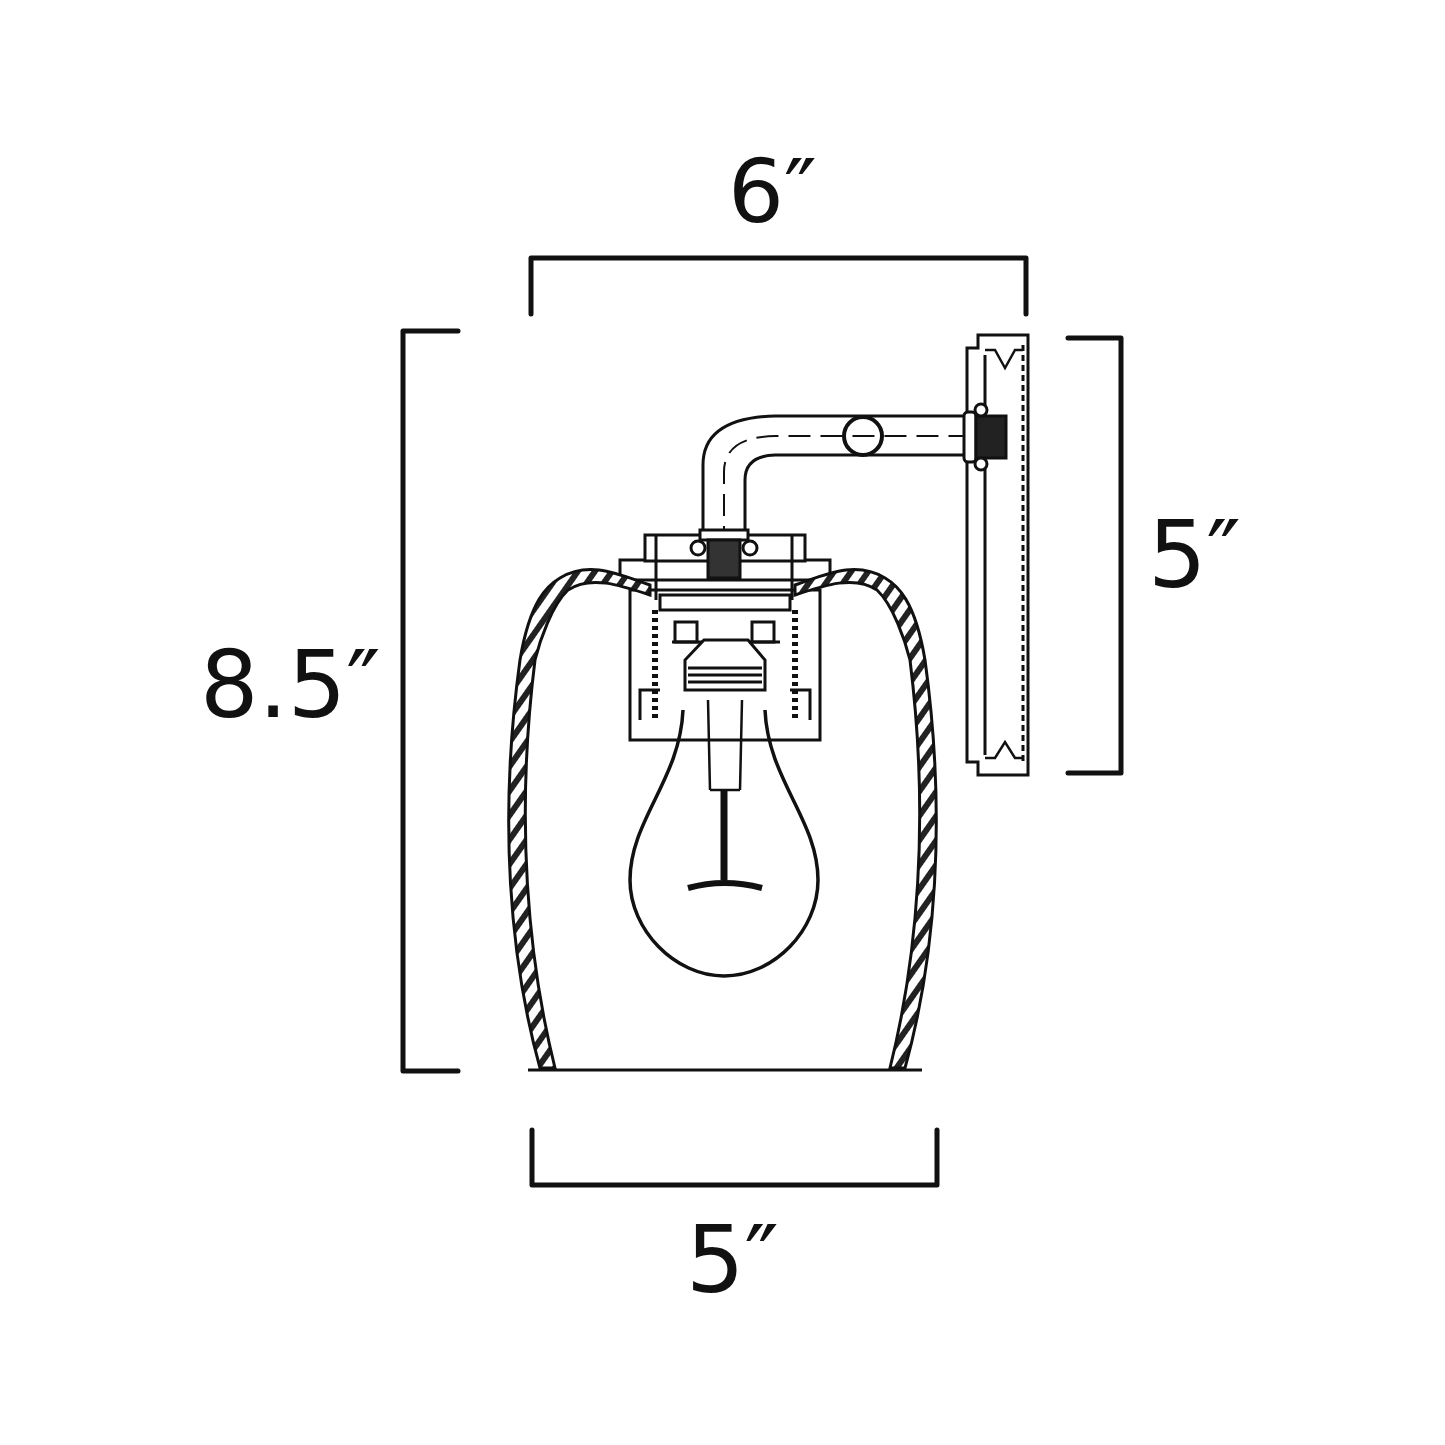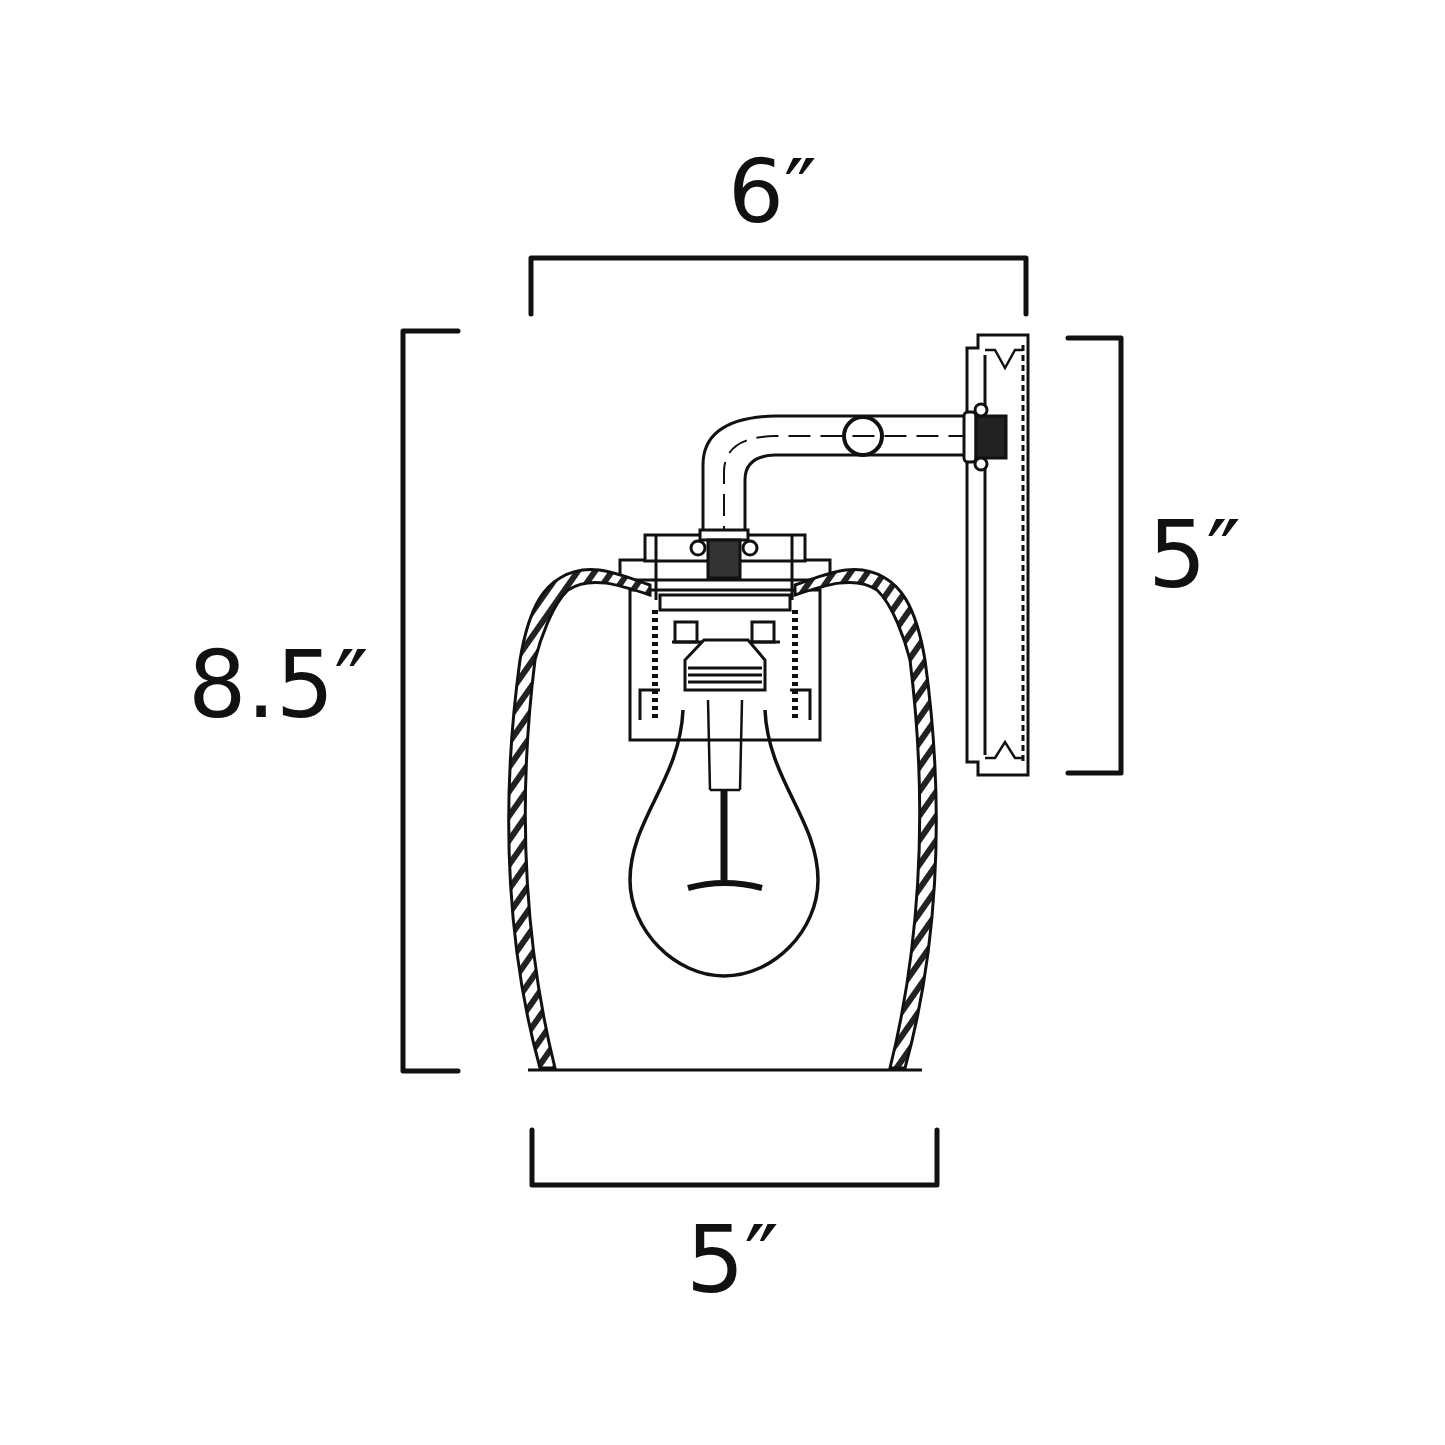--- a/index.html
+++ b/index.html
@@ -7,21 +7,21 @@
   #stage { position: absolute; left: 0; top: 0; width: 1445px; height: 1445px; }
   .dim-label {
     position: absolute;
     font-family: "DejaVu Sans", sans-serif;
     font-weight: normal;
     color: #111111;
     line-height: 1;
     white-space: nowrap;
   }
   #label-top    { left: 728px;  top: 148px;  font-size: 88px; }
-  #label-left   { left: 188px;  top: 640px;  font-size: 92px; }
+  #label-left   { left: 200px;  top: 640px;  font-size: 92px; }
   #label-right  { left: 1148px; top: 510px;  font-size: 92px; }
   #label-bottom { left: 686px;  top: 1215px; font-size: 92px; }
   svg { position: absolute; left: 0; top: 0; }
 </style>
 </head>
 <body>
 
 <div id="stage">
 
   <svg width="1445" height="1445" viewBox="0 0 1445 1445">

